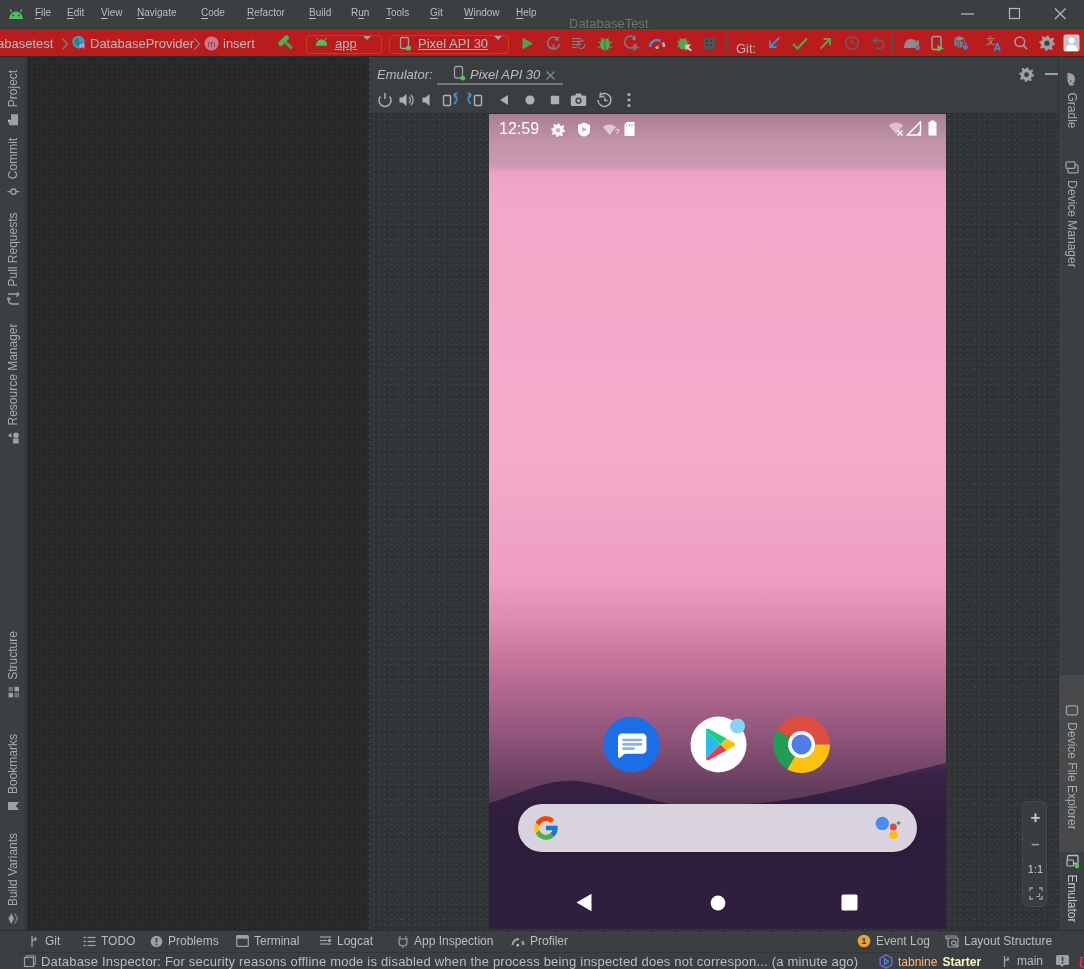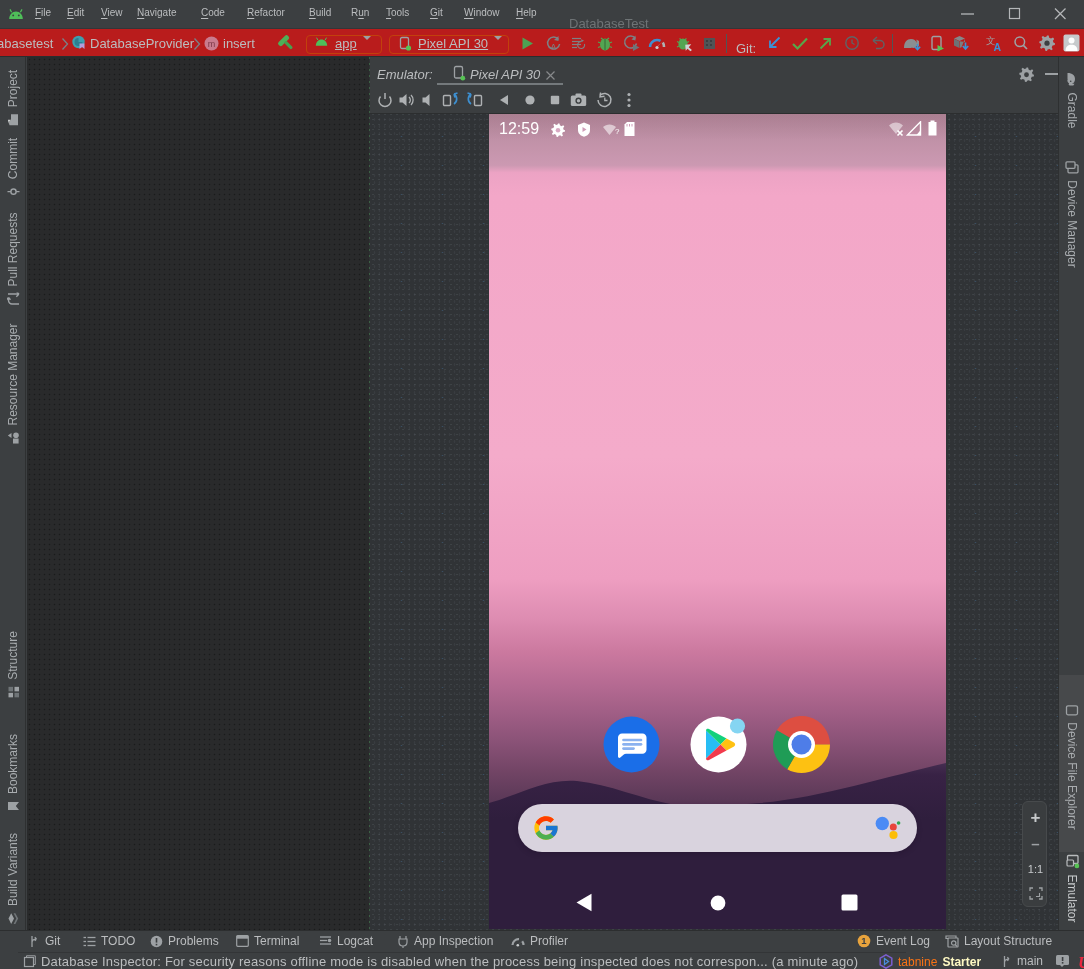--- a/index.html
+++ b/index.html
@@ -585,21 +585,21 @@
         <rect x="1.5" y="2.5" width="9" height="9" fill="none" stroke="#9da1a4" stroke-width="1.2"></rect>
         <path d="M3.5 2.5 L3.5 0.8 L12.3 0.8 L12.3 9.5 L10.5 9.5" fill="none" stroke="#9da1a4" stroke-width="1"></path>
       </svg>
   <span style="font-size:13px;letter-spacing:.2px">Database Inspector: For security reasons offline mode is disabled when the process being inspected does not correspon... (a minute ago)</span>
     </div>
   <div class="item" style="left:861px">
       <svg width="14" height="15" viewBox="0 0 14 15">
         <path d="M7 0.8 L12.8 4.1 L12.8 10.9 L7 14.2 L1.2 10.9 L1.2 4.1 Z" fill="none" stroke="#7b5fd0" stroke-width="1.5"></path>
         <path d="M5.5 4.5 L9.5 7.5 L5.5 10.5 Z" fill="none" stroke="#4a8fe0" stroke-width="1.3"></path>
       </svg>
-  <span style="color:#f97316">tabnine</span>
+  <span style="color:#fdba74">tabnine</span>
       <span style="color:#fef9c3;font-weight:bold">Starter</span>
     </div>
   <div class="item" style="left:984px">
       <svg width="10" height="13" viewBox="0 0 10 13">
         <path d="M2.5 1 L2.5 12 M2.5 7 C2.5 4.5 4.5 4.5 7 4 M7 4 L5.3 2.3 M7 4 L5.3 5.7" stroke="#9da1a4" stroke-width="1.3" fill="none"></path>
       </svg>
       <span>main</span>
     </div>
   <div class="item" style="left:1037px">
       <svg width="15" height="14" viewBox="0 0 15 14">

